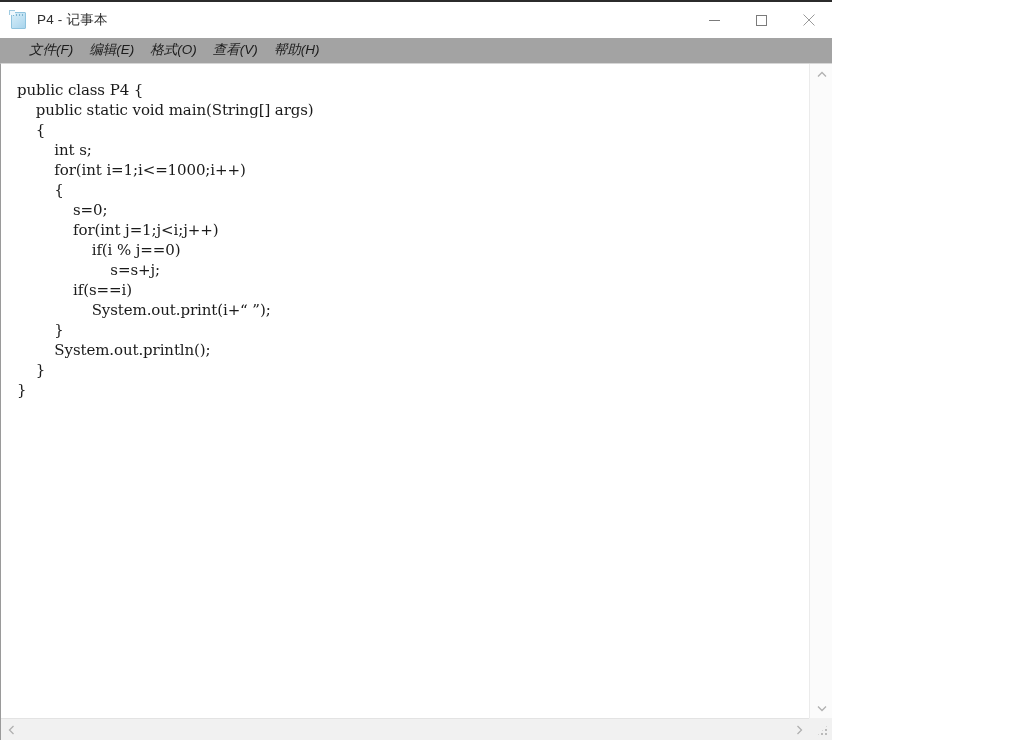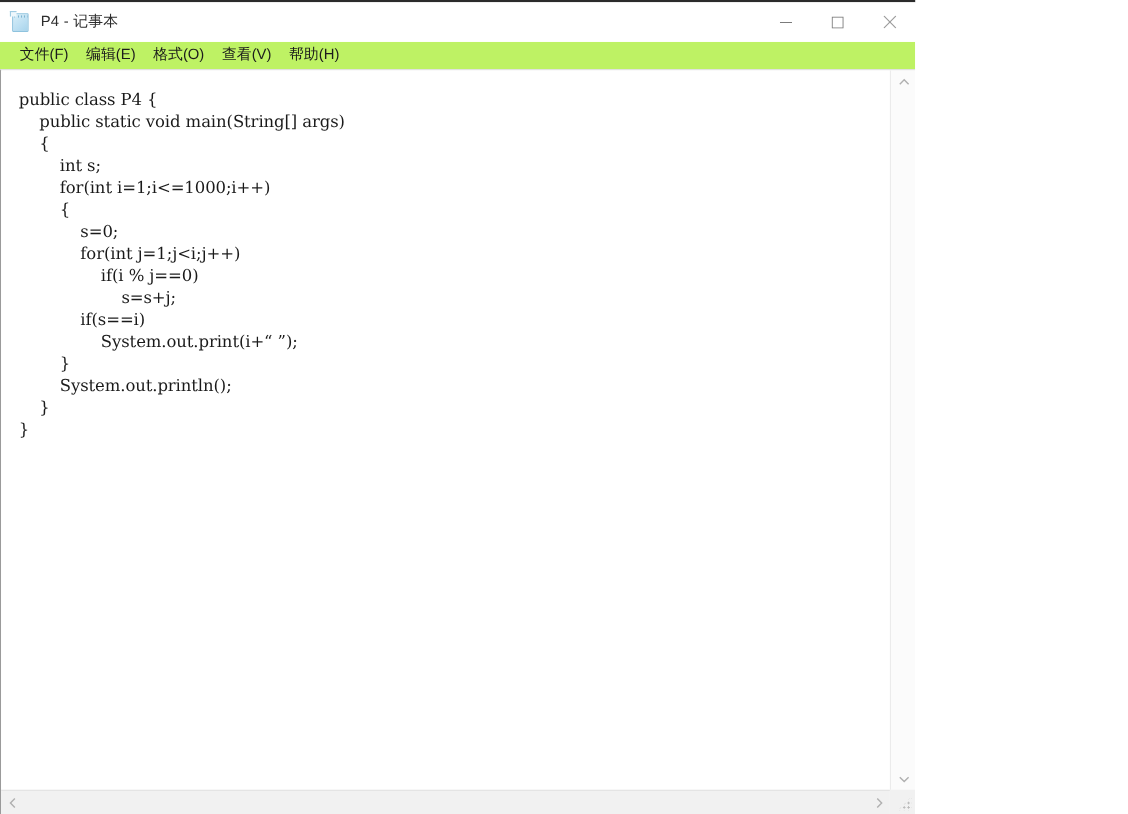--- a/index.html
+++ b/index.html
@@ -76,25 +76,26 @@
     width: 47px; height: 36px;
     display: flex;
     align-items: center;
     justify-content: center;
   }
   .winbtn svg { display: block; }
 
   
   #menubar {
     height: 25px;
-    background: #bef264;
+    background: #a3a3a3;
     display: flex;
     align-items: center;
-    padding-left: 10px;
+    padding-left: 21px;
     user-select: none;
+    font-style: italic;
   }
   .menu-item {
     font-size: 13.5px;
     color: #1c1c1c;
     padding: 2px 8px 3px 8px;
     white-space: nowrap;
     line-height: 18px;
   }
 
   

